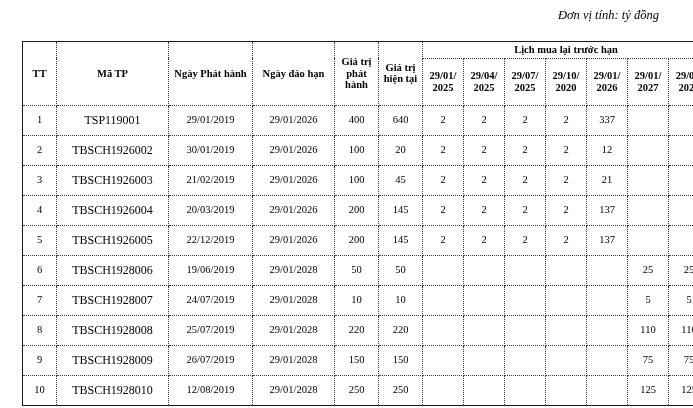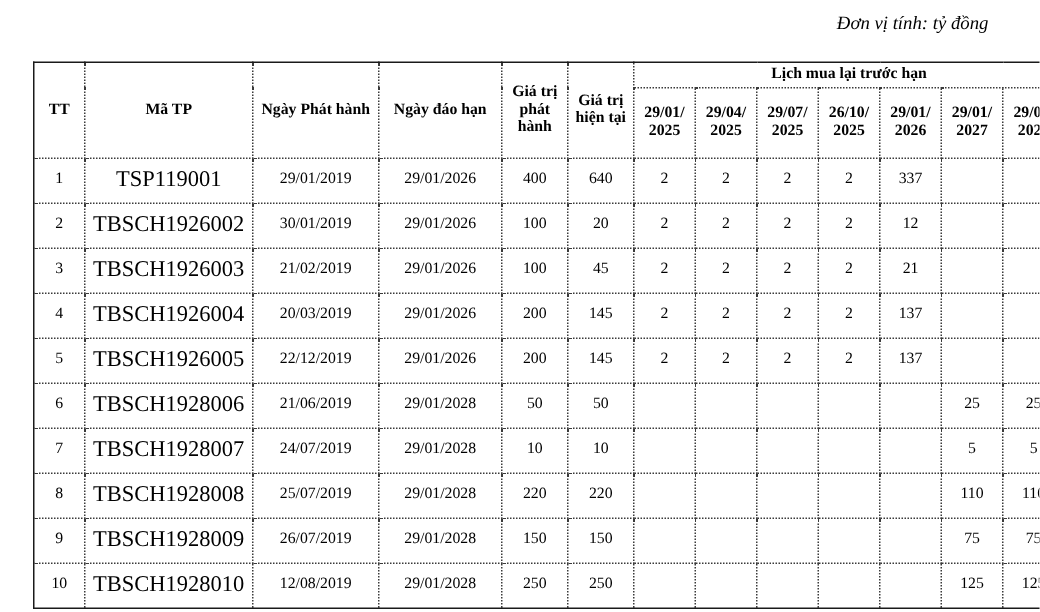--- a/index.html
+++ b/index.html
@@ -60,21 +60,21 @@
   .c-tt      { width: 34px; }
   .c-ma      { width: 112px; }
   .c-ngay1   { width: 84px; }
   .c-ngay2   { width: 82px; }
   .c-gt1     { width: 44px; }
   .c-gt2     { width: 44px; }
   .c-sch     { width: 41px; }
   td.col-ma {
     text-align: left;
     padding-left: 8px;
-    font-size: 15px;
+    font-size: 12px;
   }
   .hdr-group {
     font-weight: bold;
   }
   .hdr-date {
     font-weight: bold;
     font-size: 10px;
     line-height: 1.15;
   }
   tbody td {
@@ -115,21 +115,21 @@
           <th rowspan="2">Ngày Phát hành</th>
           <th rowspan="2">Ngày đáo hạn</th>
           <th rowspan="2">Giá trị phát hành</th>
           <th rowspan="2">Giá trị hiện tại</th>
           <th colspan="7" class="hdr-group">Lịch mua lại trước hạn</th>
         </tr>
         <tr>
           <th class="hdr-date tall-head2">29/01/ 2025</th>
           <th class="hdr-date">29/04/ 2025</th>
           <th class="hdr-date">29/07/ 2025</th>
-          <th class="hdr-date">26/10/ 2025</th>
+          <th class="hdr-date">29/10/ 2020</th>
           <th class="hdr-date">29/01/ 2026</th>
           <th class="hdr-date">29/01/ 2027</th>
           <th class="hdr-date">29/01/ 2028</th>
         </tr>
       </thead>
       <tbody id="table-body">
           <tr>
             <td>1</td>
             <td class="col-ma">TSP119001</td>
             <td>29/01/2019</td>
@@ -200,21 +200,21 @@
             <td>2</td>
             <td>2</td>
             <td>2</td>
             <td>137</td>
             <td></td>
             <td></td>
           </tr>
           <tr>
             <td>6</td>
             <td class="col-ma">TBSCH1928006</td>
-            <td>21/06/2019</td>
+            <td>19/06/2019</td>
             <td>29/01/2028</td>
             <td>50</td>
             <td>50</td>
             <td></td>
             <td></td>
             <td></td>
             <td></td>
             <td></td>
             <td>25</td>
             <td>25</td>

